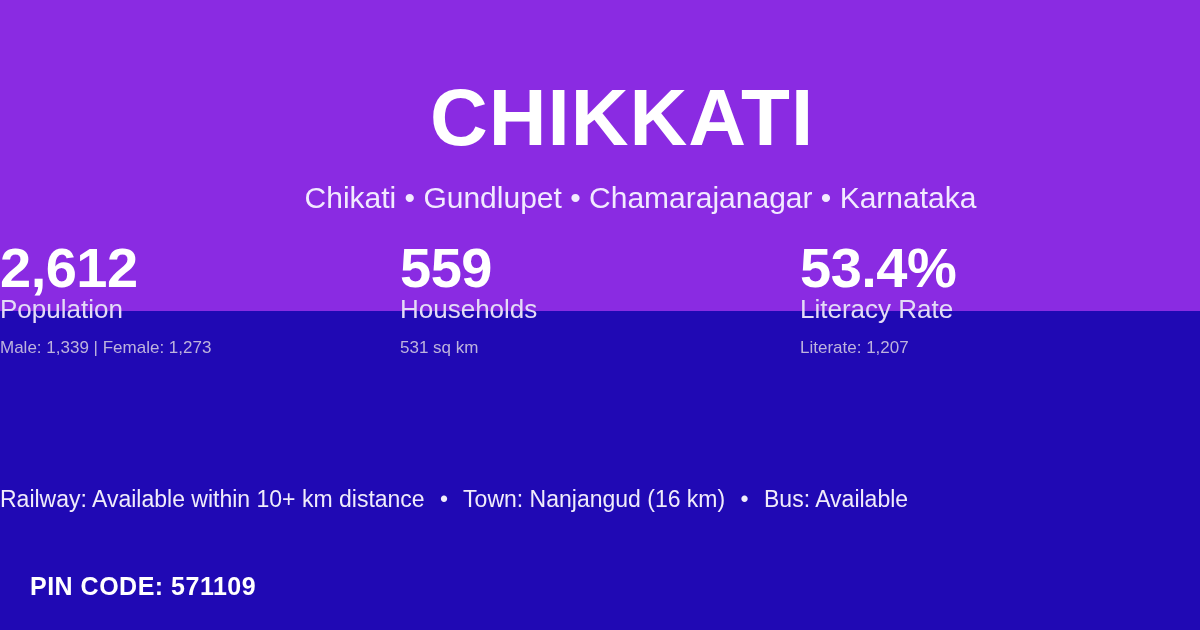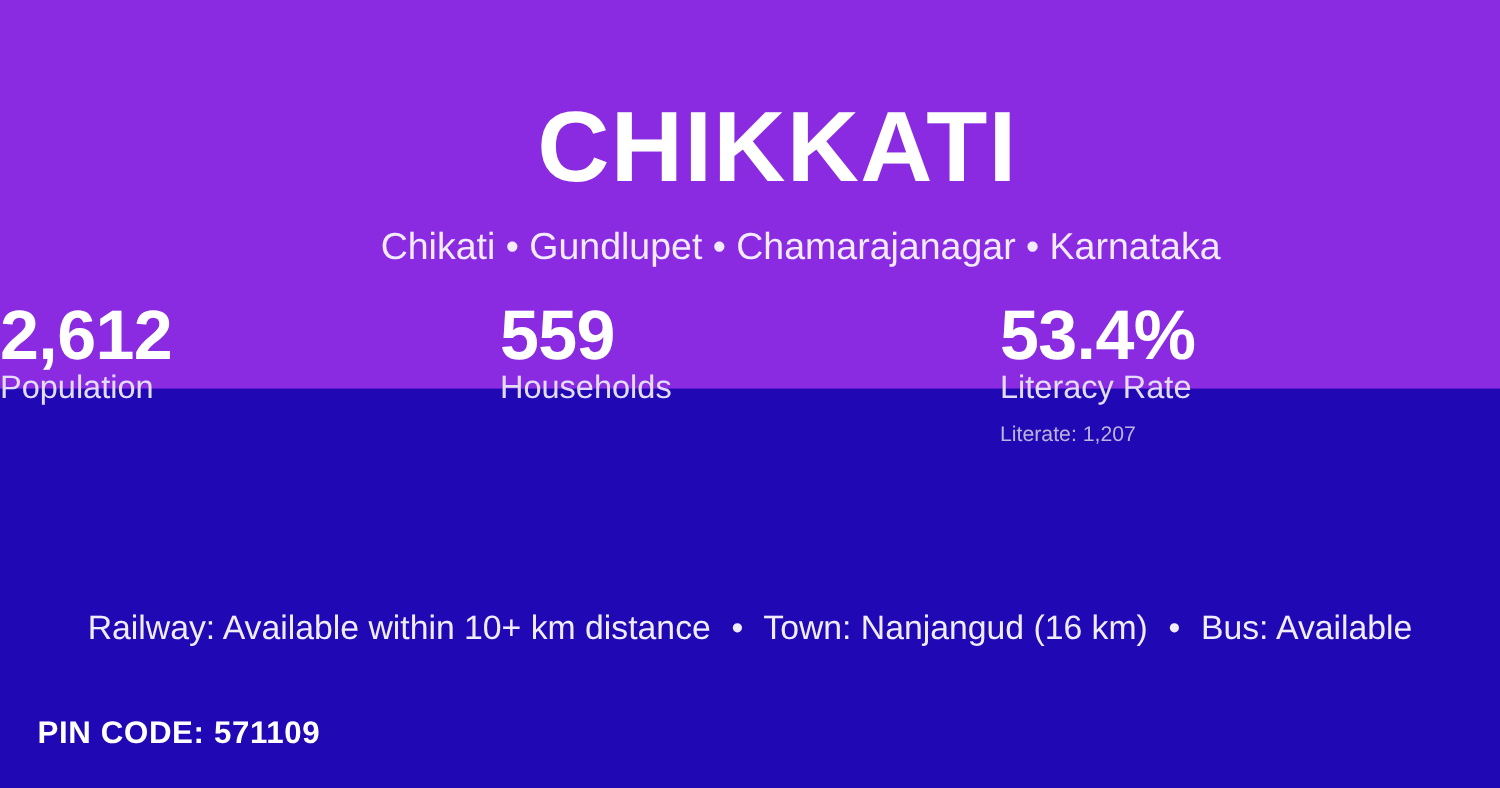--- a/index.html
+++ b/index.html
@@ -89,22 +89,21 @@
     font-weight:normal;
     color:#bdb3dd;
     line-height:1;
   }
 
   
   .info-line {
     position:absolute;
     left:0; top:486px;
     width:1200px;
-    text-align:center;
-    font-size:27px;
+    font-size:23px;
     color:#f0ecfb;
     line-height:1.2;
     z-index:6;
   }
   .info-line .sep {
     display:inline-block;
     padding:0 9px;
     color:#f0ecfb;
   }
 
@@ -145,25 +144,27 @@
 <div class="header">
   <div class="village-title">CHIKKATI</div>
   <div class="village-subtitle">Chikati • Gundlupet • Chamarajanagar • Karnataka</div>
 </div>
 
 <div class="stats-row">
 
   <div class="stat-col">
     <div class="stat-value">2,612</div>
     <div class="stat-label">Population</div>
+    <div class="stat-sub">Male: 1,339 | Female: 1,273</div>
   </div>
 
   <div class="stat-col">
     <div class="stat-value">559</div>
     <div class="stat-label">Households</div>
+    <div class="stat-sub">531 sq km</div>
   </div>
 
   <div class="stat-col">
     <div class="stat-value">53.4%</div>
     <div class="stat-label">Literacy Rate</div>
     <div class="stat-sub">Literate: 1,207</div>
   </div>
 
 </div>
 

